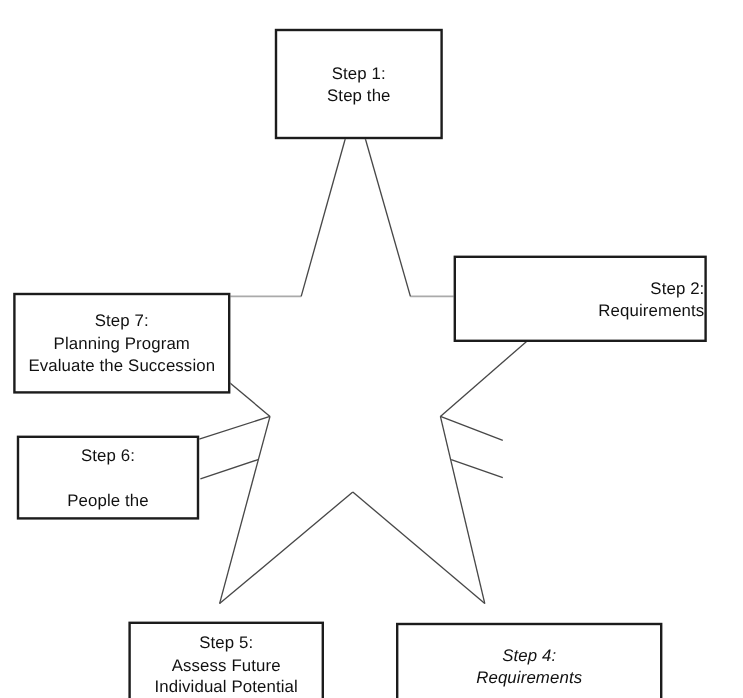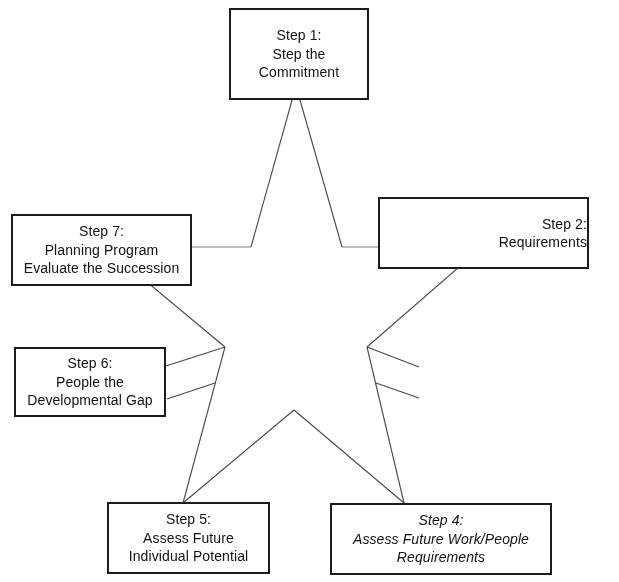--- a/index.html
+++ b/index.html
@@ -23,30 +23,31 @@
     border: 2px solid #1c1c1c;
     display: flex;
     flex-direction: column;
     align-items: center;
     justify-content: center;
     text-align: center;
     font-size: 14px;
     line-height: 1.32;
     color: #111111;
     letter-spacing: 0.1px;
+    margin-top: 16px;
   }
   .step-box span { display: block; white-space: nowrap; }
   
   .box-1 { left: 229px; top: 8px;   width: 140px; height: 92px; }
   .box-2 { left: 378px; top: 197px; width: 211px; height: 72px; align-items: flex-end; }
   .box-3 { left: 419px; top: 360px; width: 171px; height: 65px; }
   .box-4 { left: 330px; top: 503px; width: 222px; height: 72px; font-style: italic; }
   .box-5 { left: 107px; top: 502px; width: 163px; height: 72px; }
-  .box-6 { left: 14px;  top: 347px; width: 152px; height: 70px; }
-  .box-7 { left: 11px;  top: 214px; width: 181px; height: 72px; }
+  .box-6 { left: 14px;  top: 347px; width: 152px; height: 70px; gap: 19px; }
+  .box-7 { left: 11px;  top: 228px; width: 181px; height: 84px; }
 </style>
 </head>
 <body>
 
 <div class="canvas">
 
   <svg class="lines-svg" viewBox="0 0 619 582" aria-hidden="true">
 
     <g fill="none" stroke-width="1.4" stroke="#aaaaaa">
       <line x1="105" y1="247" x2="251" y2="247"></line>
@@ -68,45 +69,42 @@
       <line x1="225" y1="347" x2="166" y2="366"></line>
       <line x1="215" y1="383" x2="167" y2="399"></line>
       <line x1="367" y1="347" x2="419" y2="367"></line>
       <line x1="376" y1="383" x2="419" y2="398"></line>
     </g>
   </svg>
 
   <div class="step-box box-1">
     <span>Step 1:</span>
     <span>Step the</span>
-    <span>Commitment</span>
   </div>
 
   <div class="step-box box-2">
     <span>Step 2:</span>
     <span>Requirements</span>
   </div>
 
 
   <div class="step-box box-4">
     <span>Step 4:</span>
-    <span>Assess Future Work/People</span>
     <span>Requirements</span>
   </div>
 
   <div class="step-box box-5">
     <span>Step 5:</span>
     <span>Assess Future</span>
     <span>Individual Potential</span>
   </div>
 
   <div class="step-box box-6">
     <span>Step 6:</span>
     <span>People the</span>
-    <span>Developmental Gap</span>
   </div>
 
   <div class="step-box box-7">
     <span>Step 7:</span>
     <span>Planning Program</span>
     <span>Evaluate the Succession</span>
   </div>
 
 </div>
 

